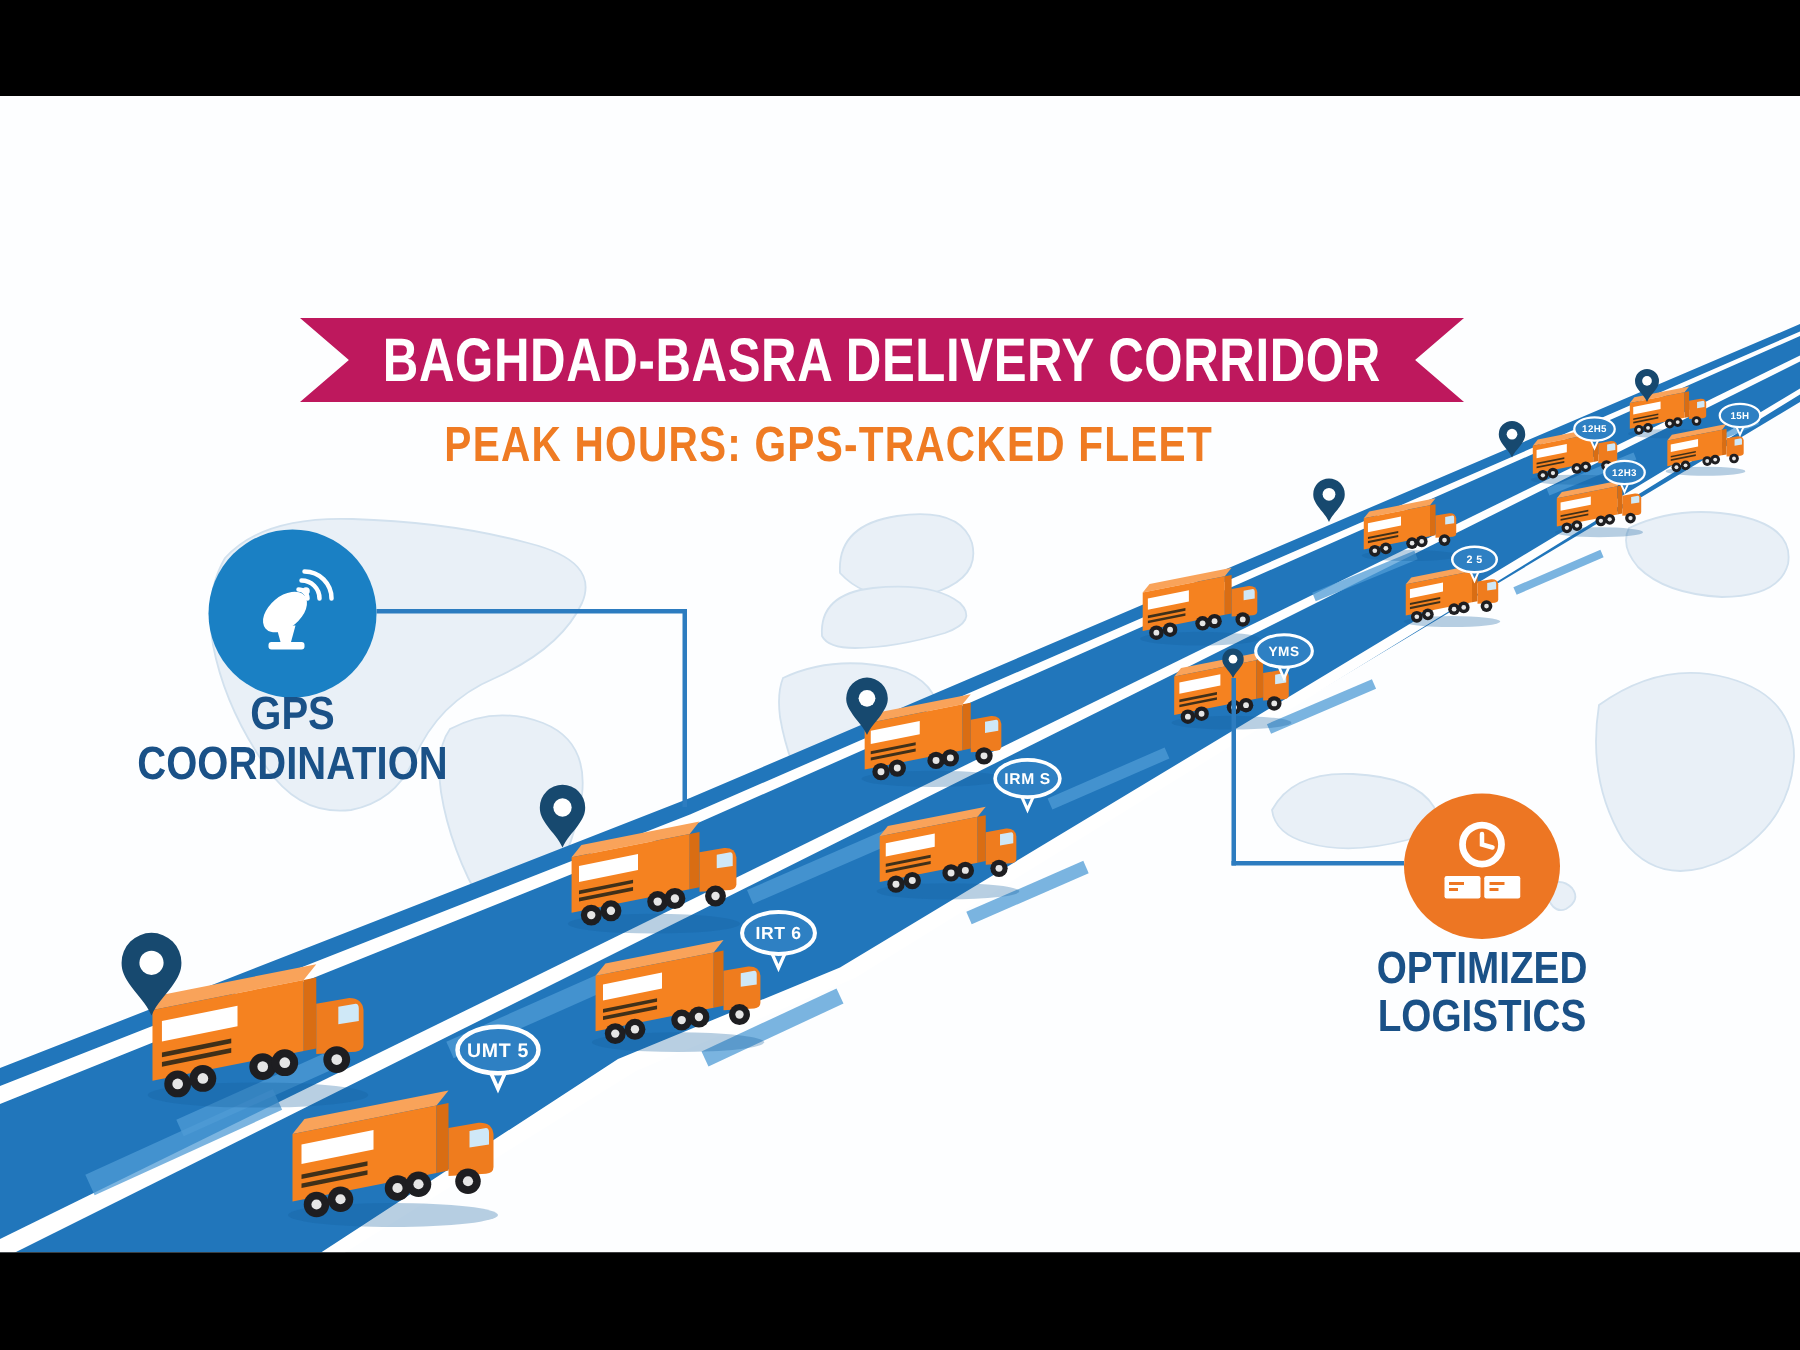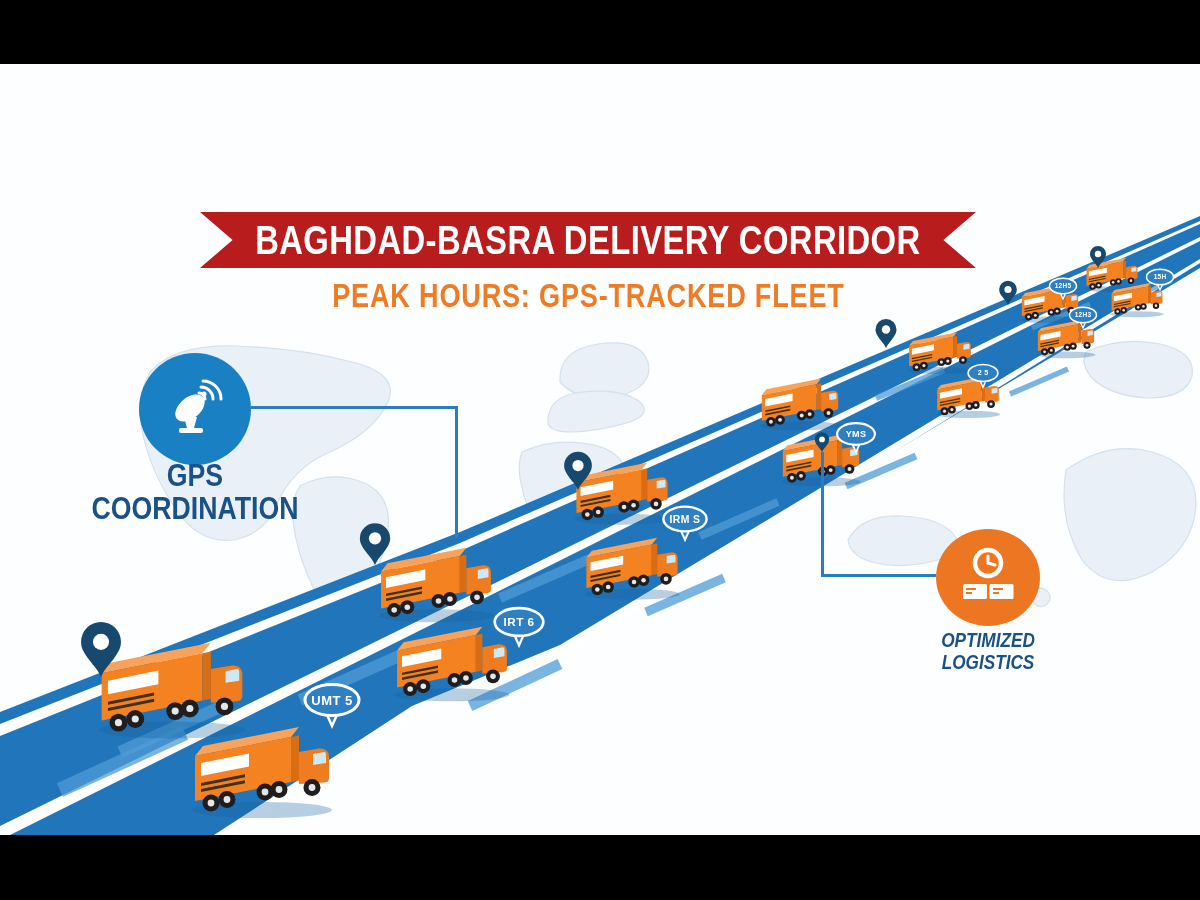--- a/index.html
+++ b/index.html
@@ -20,41 +20,41 @@
   .road-stripe{fill:#ffffff;}
   .speed-dash{stroke:#4f9cd6;opacity:.75;}
 
   
   .badge-tail{fill:#2e80c3;stroke:#fff;stroke-width:2.5px;}
   .badge-bubble{fill:#2e80c3;stroke:#fff;stroke-width:3px;}
   .badge-text{fill:#fff;font-size:13px;font-weight:bold;text-anchor:middle;letter-spacing:.5px;
               font-family:"Liberation Sans", sans-serif;}
 
   
-  .banner{position:absolute;left:200px;top:212px;width:776px;height:56px;background:#b91c1c;
+  .banner{position:absolute;left:200px;top:212px;width:776px;height:56px;background:#be185d;
           display:flex;align-items:center;justify-content:center;
           clip-path:polygon(0 0,100% 0,95.8% 50%,100% 100%,0 100%,4.2% 50%);}
   .banner-text{color:#fff;font-weight:bold;font-size:41px;letter-spacing:.5px;white-space:nowrap;
                display:inline-block;transform:scaleX(.8);}
-  .subtitle{position:absolute;left:240px;top:277px;width:696px;text-align:center;}
+  .subtitle{position:absolute;left:240px;top:277px;width:696px;}
   .subtitle-text{color:#ef7b23;font-weight:bold;font-size:33px;letter-spacing:1px;white-space:nowrap;
                  display:inline-block;transform:scaleX(.82);}
 
   
   .connector{position:absolute;background:#2c7cc0;}
 
   
   .callout-circle{position:absolute;border-radius:50%;display:flex;align-items:center;justify-content:center;}
   .callout-circle.gps{left:139px;top:353px;width:112px;height:112px;background:#1a80c4;}
   .callout-circle.logistics{left:936px;top:529px;width:104px;height:97px;background:#ed7623;}
   .callout-icon{width:64px;height:64px;display:block;}
   .callout-label{position:absolute;text-align:center;color:#1a5187;font-weight:bold;line-height:1.08;}
   .callout-label .line{display:block;transform:scaleX(.86);white-space:nowrap;}
   .callout-label.gps{left:20px;top:459px;width:350px;font-size:31px;}
-  .callout-label.logistics{left:813px;top:630px;width:350px;font-size:20px;font-style:italic;}
+  .callout-label.logistics{left:813px;top:630px;width:350px;font-size:30px;}
 </style>
 </head>
 <body>
 
 <div class="canvas">
 
   <div class="stage">
     <svg class="scene" viewBox="0 64 1200 771" xmlns="http://www.w3.org/2000/svg">
       <defs>
         <g id="truckShape">

